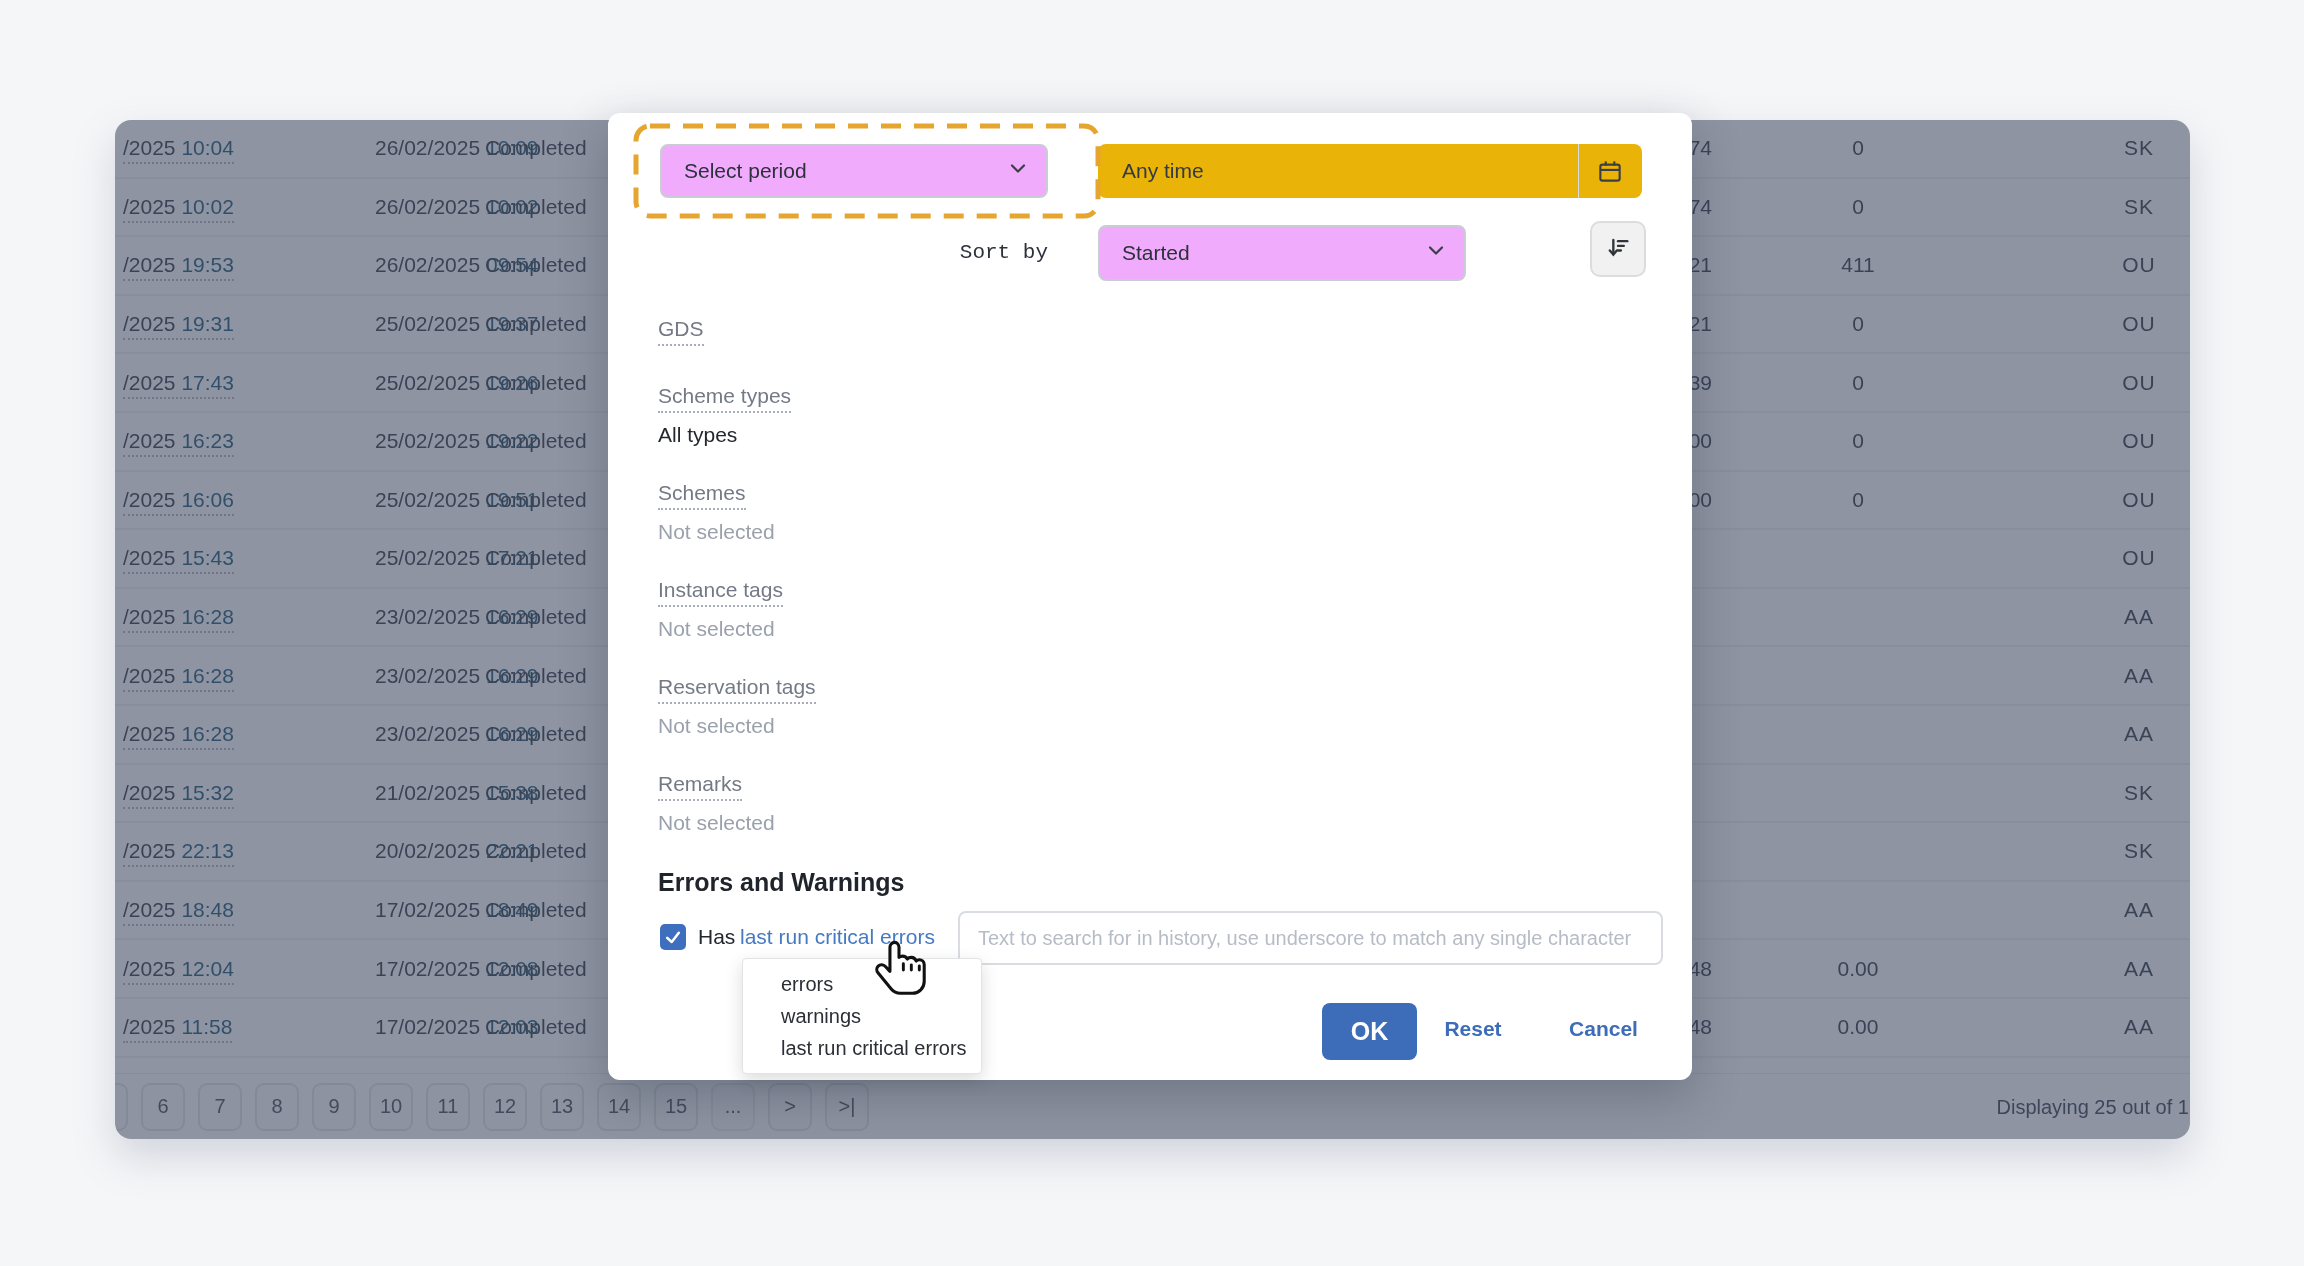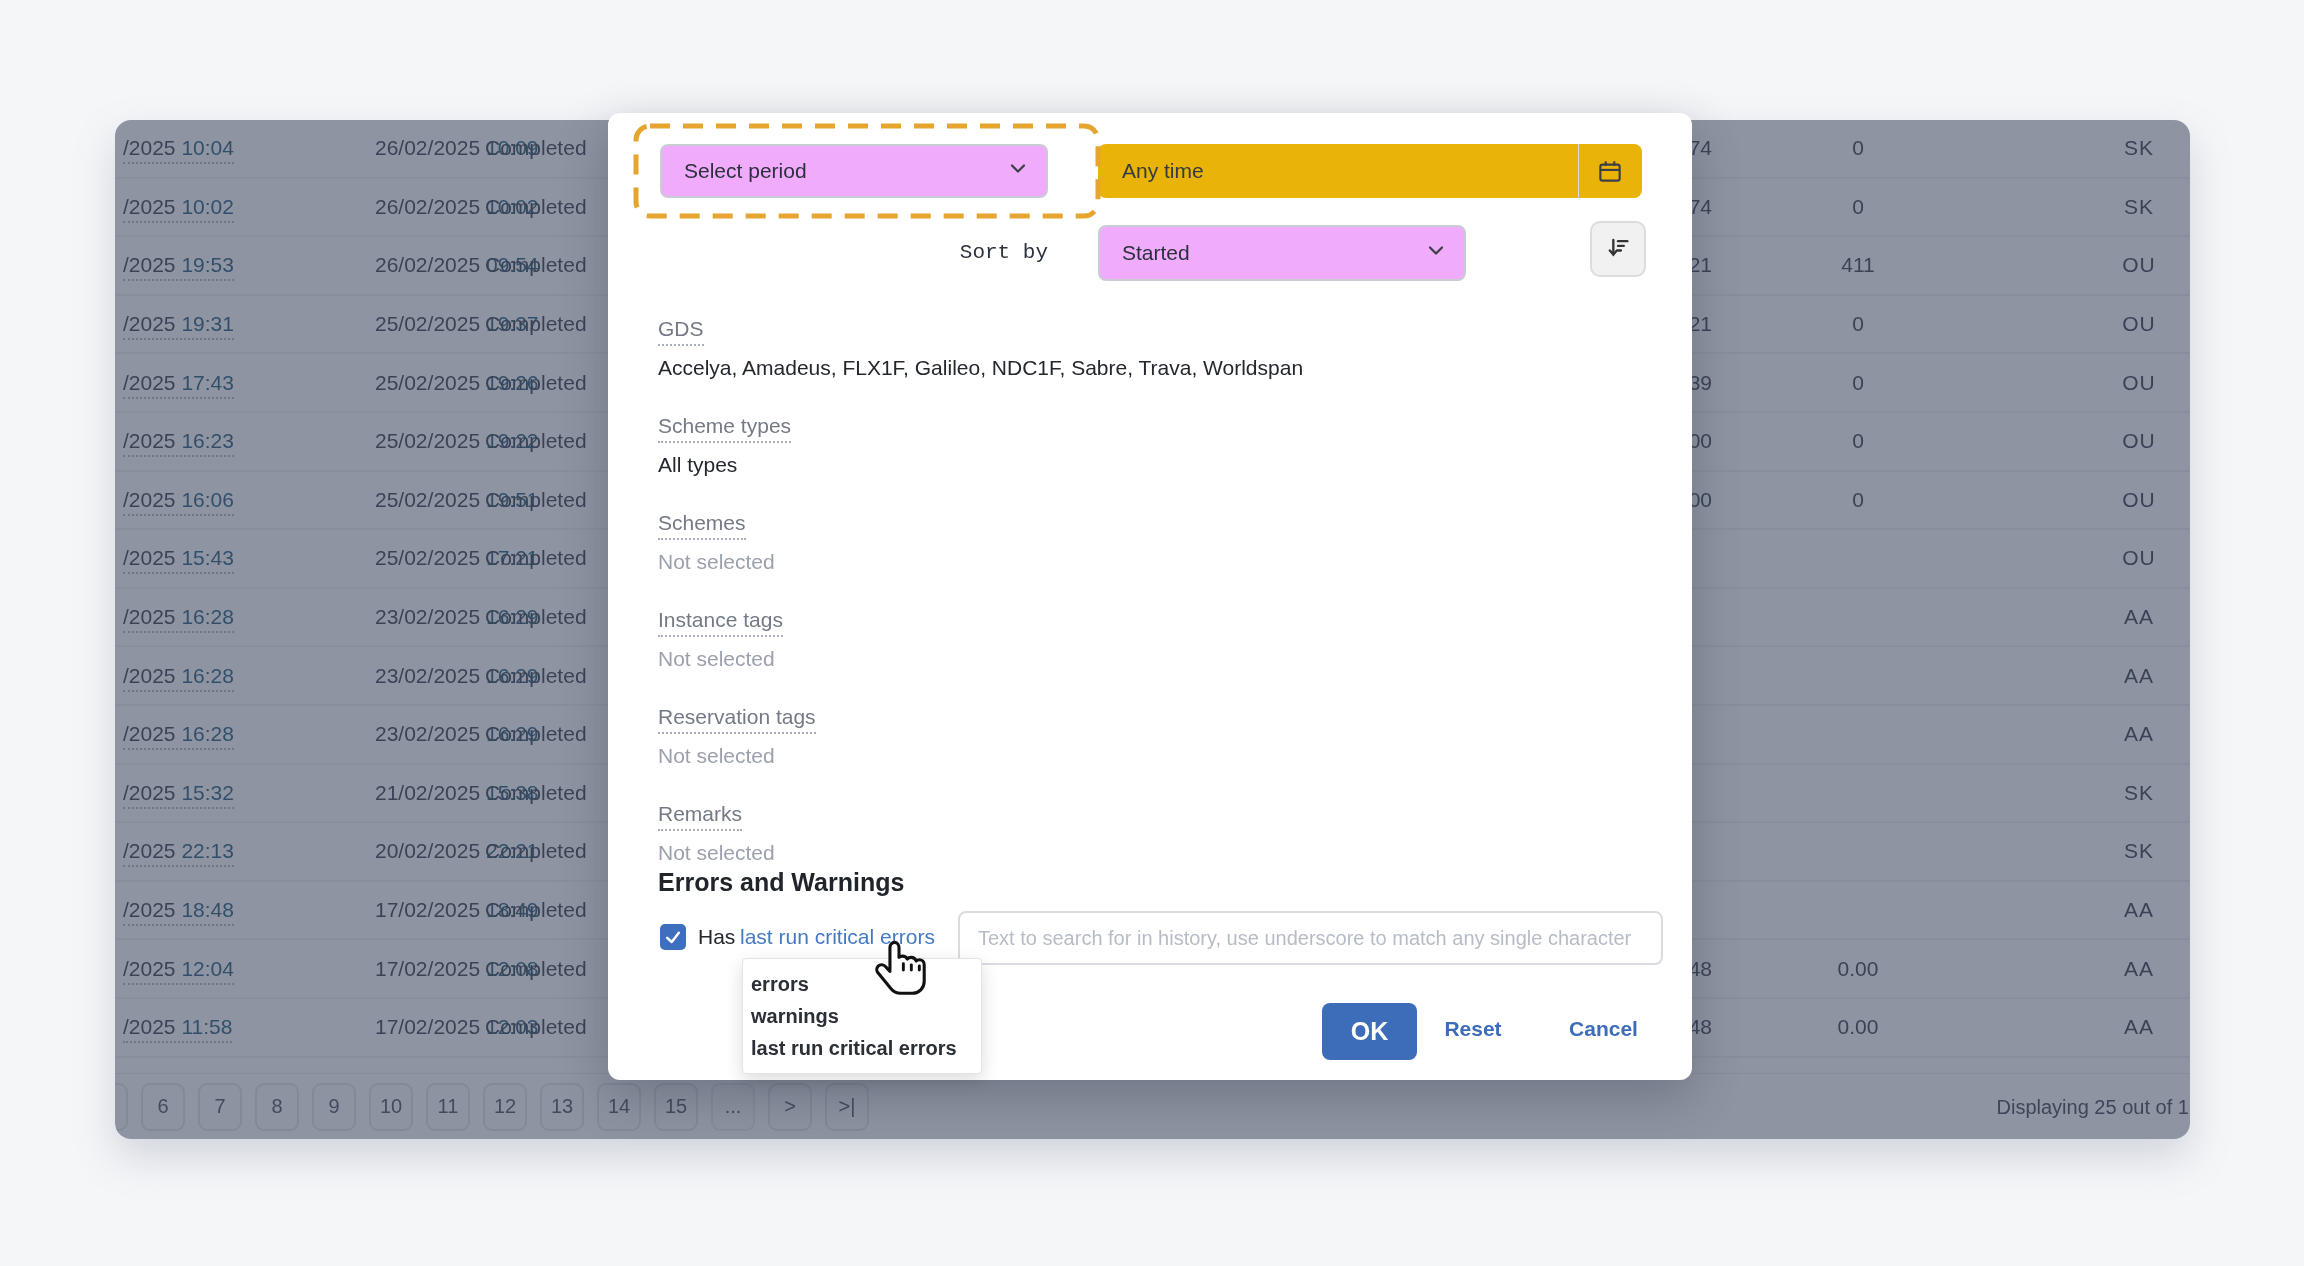--- a/index.html
+++ b/index.html
@@ -88,21 +88,21 @@
     background:#3d6cb8; color:#fff; font-size:25px; font-weight:bold;
     border:none; border-radius:8px;margin-left:23px; }
   .linkbtn { position:absolute; top:14px; font-size:21px; font-weight:bold; color:#3d6cb8; }
   #reset-btn { left:820px; width:90px; text-align:center; }
   #cancel-btn { left:948px; width:95px; text-align:center; }
 
   
   .menu { position:absolute; left:742px; top:958px; width:240px; z-index:20;
     background:#fff; border:1px solid #e1e3e7; border-radius:4px; padding:9px 0;
     box-shadow:0 6px 18px rgba(0,0,0,.14); }
-  .menu-item { height:32px; line-height:32px; padding-left:8px; font-size:20px; color:#2b2f36; white-space:nowrap;font-weight:bold; }
+  .menu-item { height:32px; line-height:32px; padding-left:38px; font-size:20px; color:#2b2f36; white-space:nowrap; }
 
   
   #cursor { position:absolute; left:874px; top:938px; z-index:30; pointer-events:none; }
 </style>
 </head>
 <body>
 
 <div class="canvas">
 
   <div class="card">
@@ -310,21 +310,21 @@
           <line x1="8" y1="6" x2="8" y2="18"></line>
           <polyline points="5,15 8,18.5 11,15"></polyline>
           <line x1="12" y1="7" x2="20" y2="7"></line>
           <line x1="12" y1="11" x2="17" y2="11"></line>
           <line x1="12" y1="15" x2="14.5" y2="15"></line>
         </svg>
       </span>
     </div>
 
     <div class="sections">
-        <div class="sec"><div class="sec-label">GDS</div><div class="sec-value">Accelya, Amadeus, FLX1F, Galileo, NDC1F, Sabre, Trava, Worldspan</div></div>
+        <div class="sec"><div class="sec-label">GDS</div></div>
         <div class="sec"><div class="sec-label">Scheme types</div><div class="sec-value">All types</div></div>
         <div class="sec"><div class="sec-label">Schemes</div><div class="sec-value muted">Not selected</div></div>
         <div class="sec"><div class="sec-label">Instance tags</div><div class="sec-value muted">Not selected</div></div>
         <div class="sec"><div class="sec-label">Reservation tags</div><div class="sec-value muted">Not selected</div></div>
         <div class="sec"><div class="sec-label">Remarks</div><div class="sec-value muted">Not selected</div></div>
       </div>
 
     <div id="errors-heading">Errors and Warnings</div>
 
     <div id="has-check">

